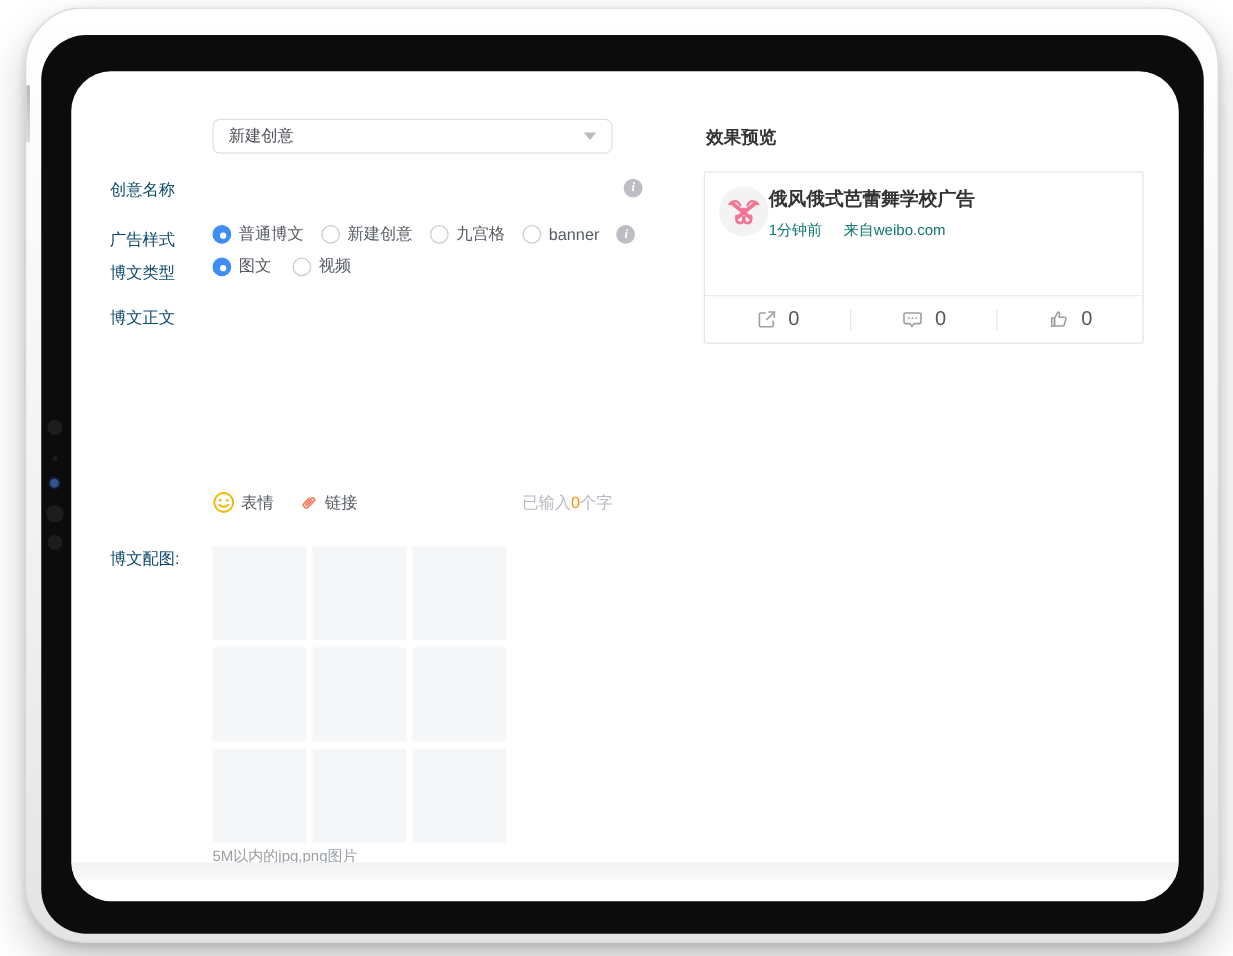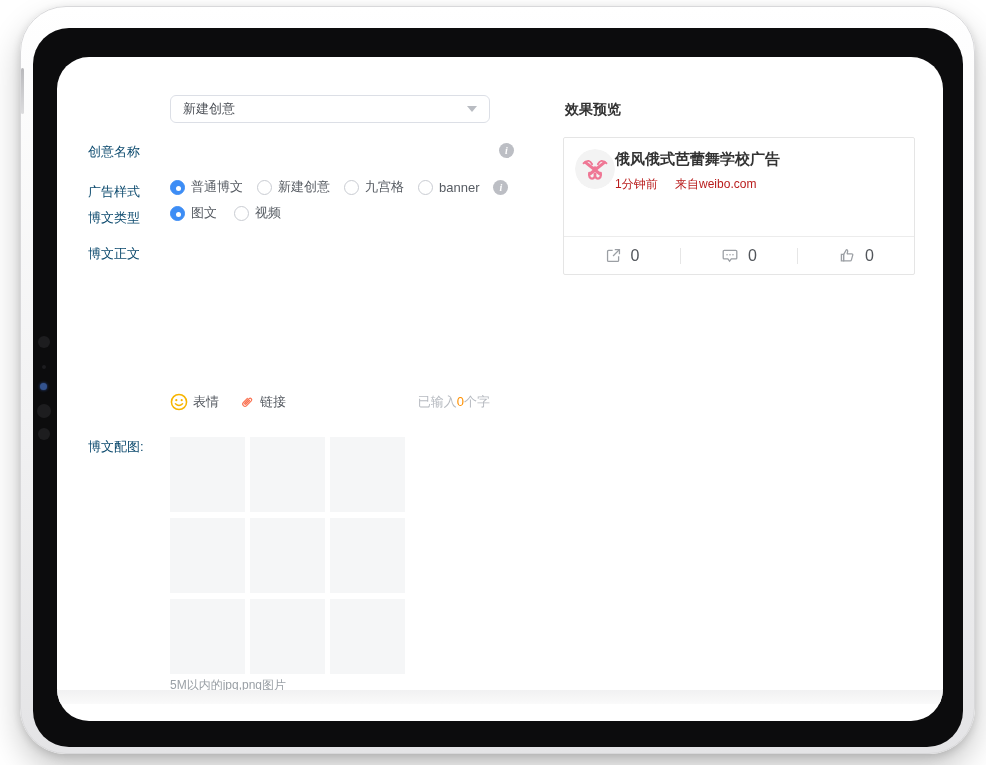--- a/index.html
+++ b/index.html
@@ -108,21 +108,21 @@
   .preview-title { left:508px; top:44px; font-size:14px; color:#333; font-weight:600; }
   .preview-card {
     left:506px; top:80px; width:352px; height:138px;
     border:1px solid #e5e5e5; border-radius:2px; background:#fff;
     display:flex; flex-direction:column;
   }
   .card-head { display:flex; padding:11px 10px 0 11px; }
   .avatar { width:40px; height:40px; border-radius:50%; flex:none; }
   .card-head-text { padding-top:1px; }
   .card-title { font-size:15px; color:#333; font-weight:600; }
-  .card-sub { margin-top:7px; font-size:12px; color:#b91c1c; }
+  .card-sub { margin-top:7px; font-size:12px; color:#0f766e; }
   .card-sub .src { margin-left:14px; }
   .card-footer {
     margin-top:auto; border-top:1px solid #ececec; height:38px;
     display:flex; align-items:center;
   }
   .stat { flex:1; display:flex; align-items:center; justify-content:center; cursor:pointer; }
   .stat-num { font-size:16px; color:#51555a; margin-left:9px; }
   .vdiv { width:1px; height:16px; background:#e6e6e6; }
 
   .icon-svg { display:block; }

